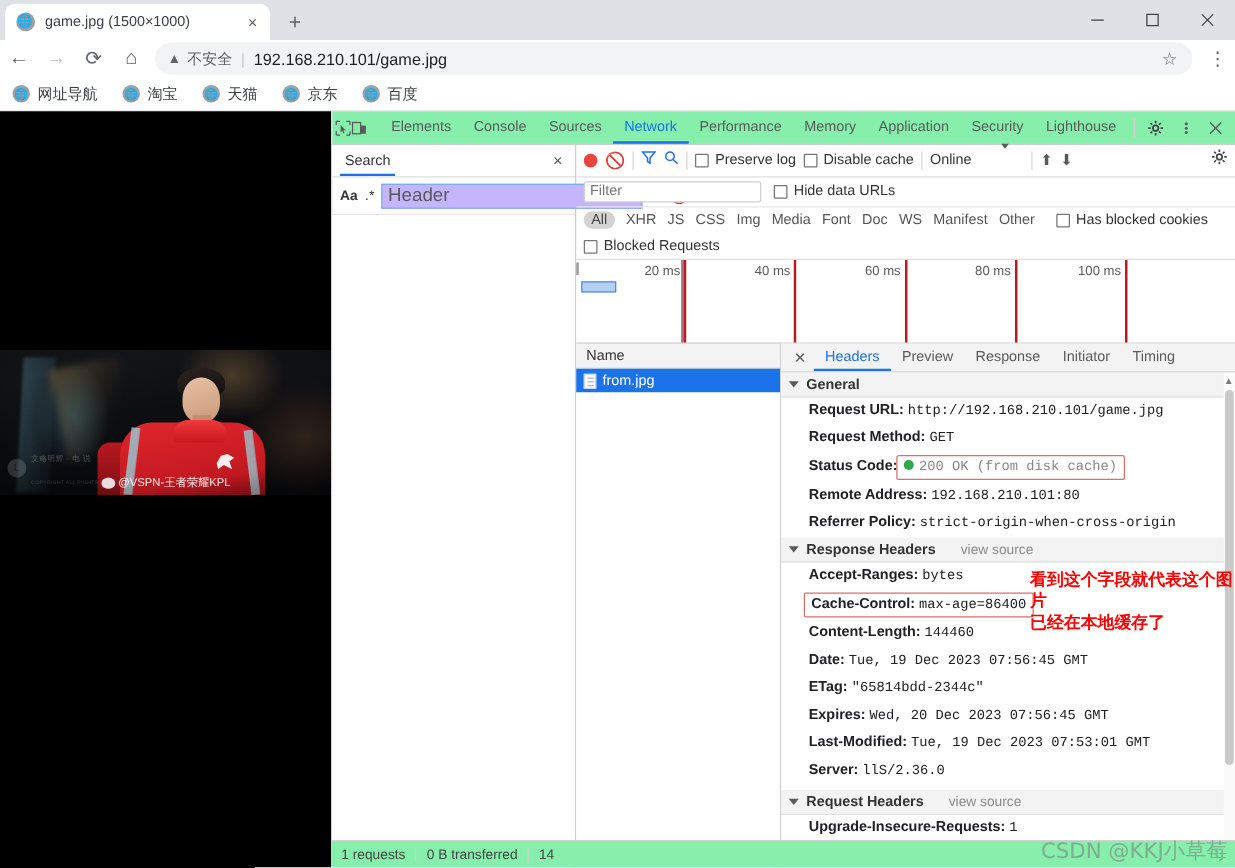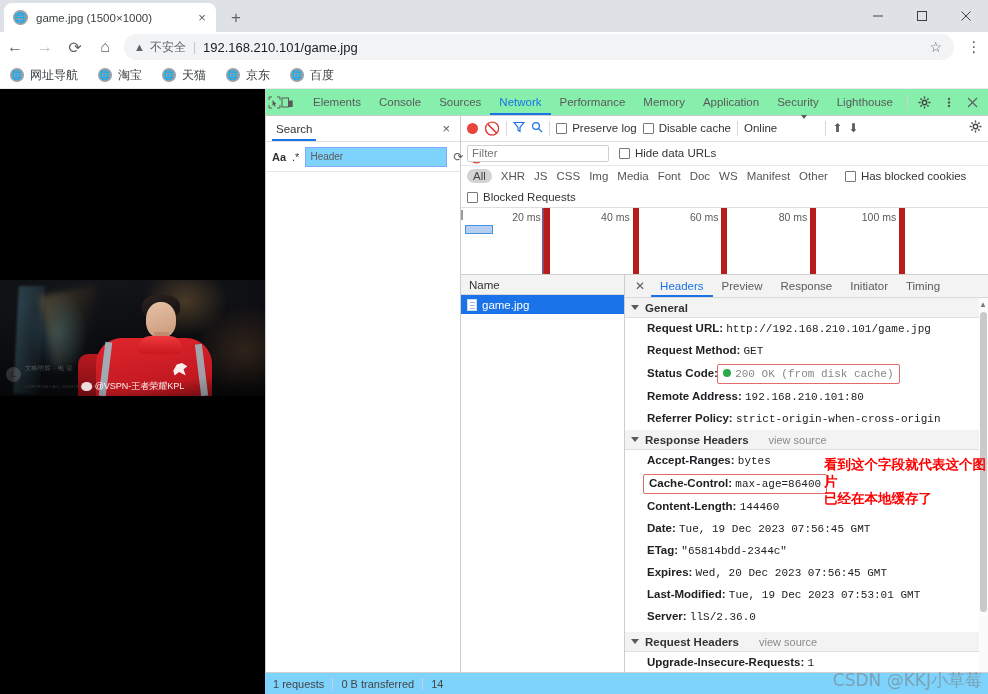--- a/index.html
+++ b/index.html
@@ -211,22 +211,22 @@
     align-items: center; box-shadow: inset 0 -2px 0 #1a73e8; padding: 0 4px;
   }
   .srch-x { margin-left: auto; color: #5a5a5a; font-size: 13px; padding: 0 4px; }
   .srch-row {
     height: 30px; display: flex; align-items: center; padding: 0 6px;
     border-bottom: 1px solid #e6e6e6; gap: 6px;
   }
   .srch-aa { font-size: 11px; font-weight: bold; color: #333; }
   .srch-re { font-size: 11px; color: #333; }
   .srch-input {
-    flex: 1 1 auto; height: 20px; border: 1px solid #7cacf8; background: #7dd3fc;
-    font-size: 10px; color: #5a5a5a; padding: 0 4px; outline: none;
+    flex: 1 1 auto; height: 20px; border: 1px solid #7cacf8; background: #c4b5fd;
+    font-size: 15px; color: #5a5a5a; padding: 0 4px; outline: none;
     font-family: "Liberation Sans", sans-serif;
   }
   .srch-ico { color: #5a5a5a; font-size: 12px; width: 16px; text-align: center; }
 
   .dt-main { flex: 1 1 auto; display: flex; flex-direction: column; min-width: 0; }
   .net-toolbar {
     height: 26px; border-bottom: 1px solid #e0e0e0; display: flex;
     align-items: center; padding: 0 6px; gap: 6px;
   }
   .rec-dot { width: 11px; height: 11px; border-radius: 50%; background: #e8453c; }
@@ -258,21 +258,21 @@
   .type-pill.active {
     background: #d3d3d3; color: #444; border-radius: 7px; padding: 1px 6px;
   }
   .blocked-row { height: 21px; display: flex; align-items: center; padding: 0 6px;
                  border-bottom: 1px solid #e0e0e0; }
 
   .overview {
     height: 68px; border-bottom: 1px solid #d0d0d0; position: relative;
     background: #fff; display: flex;
   }
-  .ov-col { flex: 1 1 0; border-right: 6px solid #b91c1c; position: relative; }
+  .ov-col { flex: 1 1 0; border-right: 2px solid #b91c1c; position: relative; }
   .ov-col:last-child { border-right: none; }
   .ov-tick {
     position: absolute; right: 3px; top: 3px; font-size: 10.5px; color: #5a5a5a;
   }
   .ov-leftbar { position: absolute; left: 0; top: 2px; width: 2px; height: 10px; background: #9a9a9a; }
   .ov-bar {
     position: absolute; left: 4px; top: 17px; width: 28px; height: 9px;
     background: #b6cef0; border: 1px solid #4a90e2;
   }
   .ov-line {
@@ -355,21 +355,21 @@
     position: absolute; right: 0; top: 0; bottom: 0; width: 9px; background: #fbfbfb;
   }
   .scroll-thumb {
     position: absolute; right: 1px; top: 14px; width: 7px; height: 300px;
     background: #c9c9c9; border-radius: 4px;
   }
   .scroll-arrow { position: absolute; right: 1px; font-size: 8px; color: #7a7a7a; }
 
   .statusbar {
     position: absolute; left: 265px; bottom: 0; width: 723px; height: 22px;
-    background: #7dd3fc; border-top: 1px solid #d0d0d0; display: flex;
+    background: #86efac; border-top: 1px solid #d0d0d0; display: flex;
     align-items: center; padding: 0 8px; gap: 8px; z-index: 5;
   }
   .sb-item { font-size: 11px; color: #444; white-space: nowrap; }
   .sb-sep { width: 1px; height: 12px; background: #d0d0d0; }
 
   .watermark {
     position: absolute; right: 6px; bottom: 2px; z-index: 20;
     font-size: 17px; color: rgba(120,120,120,0.55);
     font-family: "DejaVu Sans", sans-serif; white-space: nowrap;
   }
@@ -637,21 +637,21 @@
             <span class="ov-tick">100 ms</span>
           </div>
           <div class="ov-col"></div>
         </div>
 
         <div class="req-area">
           <div class="req-list">
             <div class="req-head">Name</div>
             <div class="req-row">
               <span class="req-fileico"></span>
-              <span>game.jpg</span>
+              <span>from.jpg</span>
             </div>
             <div class="req-filler"></div>
           </div>
 
           <div class="detail">
             <div class="det-tabbar">
               <span class="det-x">✕</span>
               <span class="det-tab active">Headers</span>
               <span class="det-tab">Preview</span>
               <span class="det-tab">Response</span>

